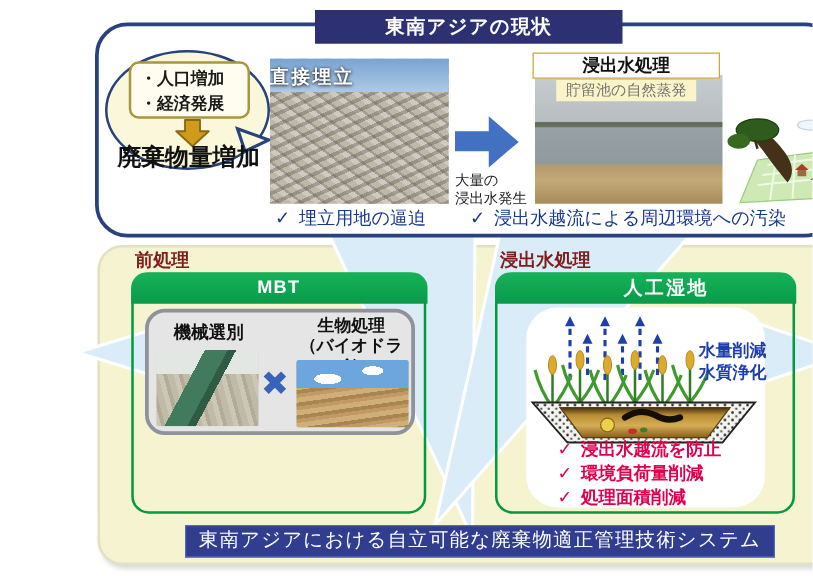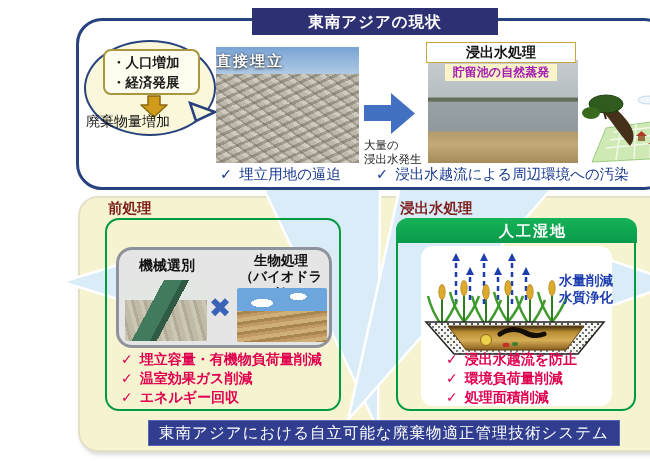--- a/index.html
+++ b/index.html
@@ -19,40 +19,40 @@
     line-height:27px; letter-spacing:1px; z-index:5; }
 
   
   .bubble { position:absolute; left:36px; top:40px; width:132px; height:96px;
     background:#fbf7da; border:2.5px solid #27427c; border-radius:50%; z-index:4; }
   .bubble-tail { position:absolute; left:140px; top:100px; z-index:4; }
   .cause-box { position:absolute; left:55px; top:49px; width:97px; height:46px;
     background:#fffdf0; border:2px solid #a8973f; border-radius:8px; z-index:5;
     font-size:13.5px; font-weight:bold; color:#1a1a1a; line-height:20px; padding:2px 0 0 7px; }
   .gold-arrow { position:absolute; left:92px; top:95px; z-index:5; }
-  .bubble-result { position:absolute; left:38px; top:113px; width:130px; 
-    font-size:14px; font-weight:normal; color:#111; z-index:5; }
+  .bubble-result { position:absolute; left:38px; top:113px; width:130px; text-align:center;
+    font-size:19px; font-weight:bold; color:#111; z-index:5; }
 
   .photo { position:absolute; overflow:hidden; }
   .photo-landfill { left:168px; top:47px; width:143px; height:116px; z-index:4;
     background:
       linear-gradient(#79a3d4 0%, #aec9e4 23%, rgba(174,201,228,0) 23%),
       repeating-linear-gradient(-24deg, rgba(82,76,66,0.35) 0 3px, rgba(0,0,0,0) 3px 8px),
       repeating-linear-gradient(37deg, #cfcabf 0 4px, #a49e92 4px 6px, #beb8aa 6px 11px); }
   .photo-landfill-label { position:absolute; left:0; top:5px; width:100%; 
     color:#fff; font-size:15px; font-weight:bold; letter-spacing:2px;
     text-shadow:0 1px 3px rgba(0,0,0,0.75), 0 0 2px rgba(0,0,0,0.5); }
   .flow-arrow { position:absolute; left:316px; top:92px; z-index:4; }
   .flow-caption { position:absolute; left:316px; top:138px; width:66px; z-index:4;
     font-size:11.5px; font-weight:normal; color:#222; line-height:14px; }
   .leachate-head { position:absolute; left:378px; top:42px; width:150px; height:21px;
     background:#fff; border:1.5px solid #c9a63e; text-align:center; font-size:14px;
     font-weight:bold; color:#111; line-height:18px; z-index:5; }
   .pond-label { position:absolute; left:397px; top:64px; width:112px; height:17px;
-    background:#faf4c8; text-align:center; font-size:12px; font-weight:bold; color:#a21caf;
+    background:#faf4c8; text-align:center; font-size:12px; font-weight:normal; color:#737373;
     line-height:17px; z-index:5; }
   .photo-pond { left:380px; top:60px; width:150px; height:103px; z-index:4;
     background:linear-gradient(#c6ccd0 0%, #b7bec2 36%, #5f6a57 37%, #66705d 40%,
       #98a2a6 41%, #8f999e 69%, #b59a6b 70%, #c2a978 82%, #a68c5a 100%); }
   .clipart { position:absolute; left:528px; top:92px; z-index:5; }
   .top-checks { position:absolute; top:165px; z-index:4; font-size:14.5px; font-weight:normal; color:#17388f; }
   .check-row .tick { margin-right:7px; }
   .chk1 { left:172px; } .chk2 { left:328px; }
 
   
@@ -87,21 +87,21 @@
       repeating-linear-gradient(172deg, #cfae78 0 4px, #a9854f 4px 7px, #c19a63 7px 10px); }
   .cross-mark { position:absolute; left:86px; top:42px; width:30px; text-align:center;
     font-size:27px; font-weight:bold; color:#3a63b8; }
 
   .benefit-checks { position:absolute; left:14px; top:130px; font-size:14px; font-weight:bold;
     color:#e0004f; line-height:19px; }
   .benefit-checks .tick { margin-right:7px; }
   .green-box-right .benefit-checks { left:48px; }
 
   .white-blob { position:absolute; left:23px; top:26px; width:191px; height:160px;
-    background:#ffffff; border-radius:12px; }
+    background:#ffffff; border-radius:25px; }
   .wetland-svg { position:absolute; left:1px; top:4px; }
   .benefit-note { position:absolute; left:138px; top:26px; width:70px; color:#1d3fae;
     font-size:13.5px; font-weight:bold; line-height:17px; }
 
   .bottom-banner { position:absolute; left:100px; top:420px; width:472px; height:26px;
     background:#313e8f; border:1px solid #5866b4; color:#fff; text-align:center;
     font-size:15.5px; font-weight:normal; line-height:24px; letter-spacing:1px; z-index:5; }
 </style>
 </head>
 <body>
@@ -171,34 +171,30 @@
     <span class="tick">✓</span><span>埋立用地の逼迫</span>
   </div>
   <div class="top-checks check-row chk2">
     <span class="tick">✓</span><span>浸出水越流による周辺環境への汚染</span>
   </div>
 
   <div class="section-label lbl-pre">前処理</div>
   <div class="section-label lbl-leach">浸出水処理</div>
 
   <div class="green-box green-box-left">
+    <div class="box-header hdr-mbt">MBT</div>
     <div class="gray-box">
       <div class="item-label lbl-mech">機械選別</div>
       <div class="item-label lbl-bio">
         <div>生物処理</div>
         <div>（バイオドライ）</div>
       </div>
       <div class="photo photo-mech"></div>
       <div class="cross-mark">✖</div>
       <div class="photo photo-bio"></div>
-    </div>
-    <div class="benefit-checks">
-      <div><span class="tick">✓</span><span>埋立容量・有機物負荷量削減</span></div>
-      <div><span class="tick">✓</span><span>温室効果ガス削減</span></div>
-      <div><span class="tick">✓</span><span>エネルギー回収</span></div>
     </div>
   </div>
 
   <div class="green-box green-box-right">
     <div class="box-header hdr-wet">人工湿地</div>
     <div class="white-blob">
       <svg class="wetland-svg" width="186" height="110" viewBox="0 0 186 110">
         <defs>
           <pattern id="gravel" width="6" height="6" patternUnits="userSpaceOnUse">
             <rect width="6" height="6" fill="#f4f4f0"></rect>

